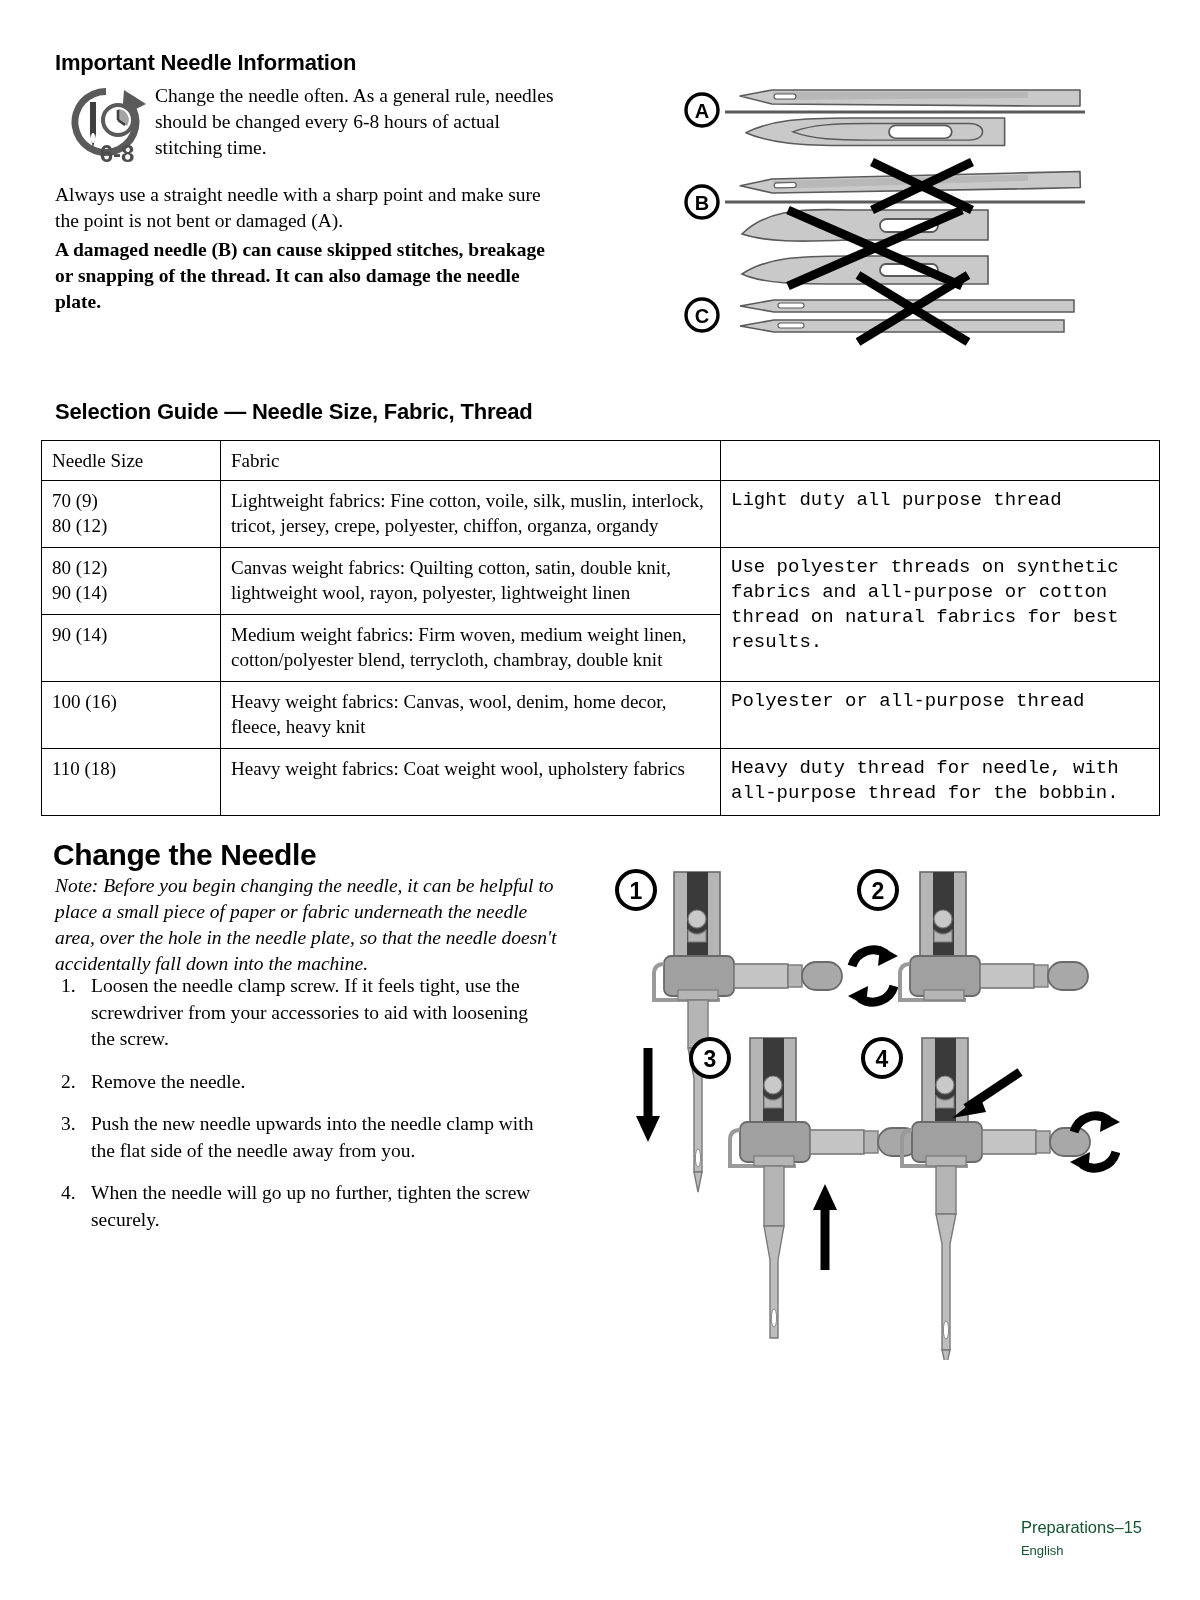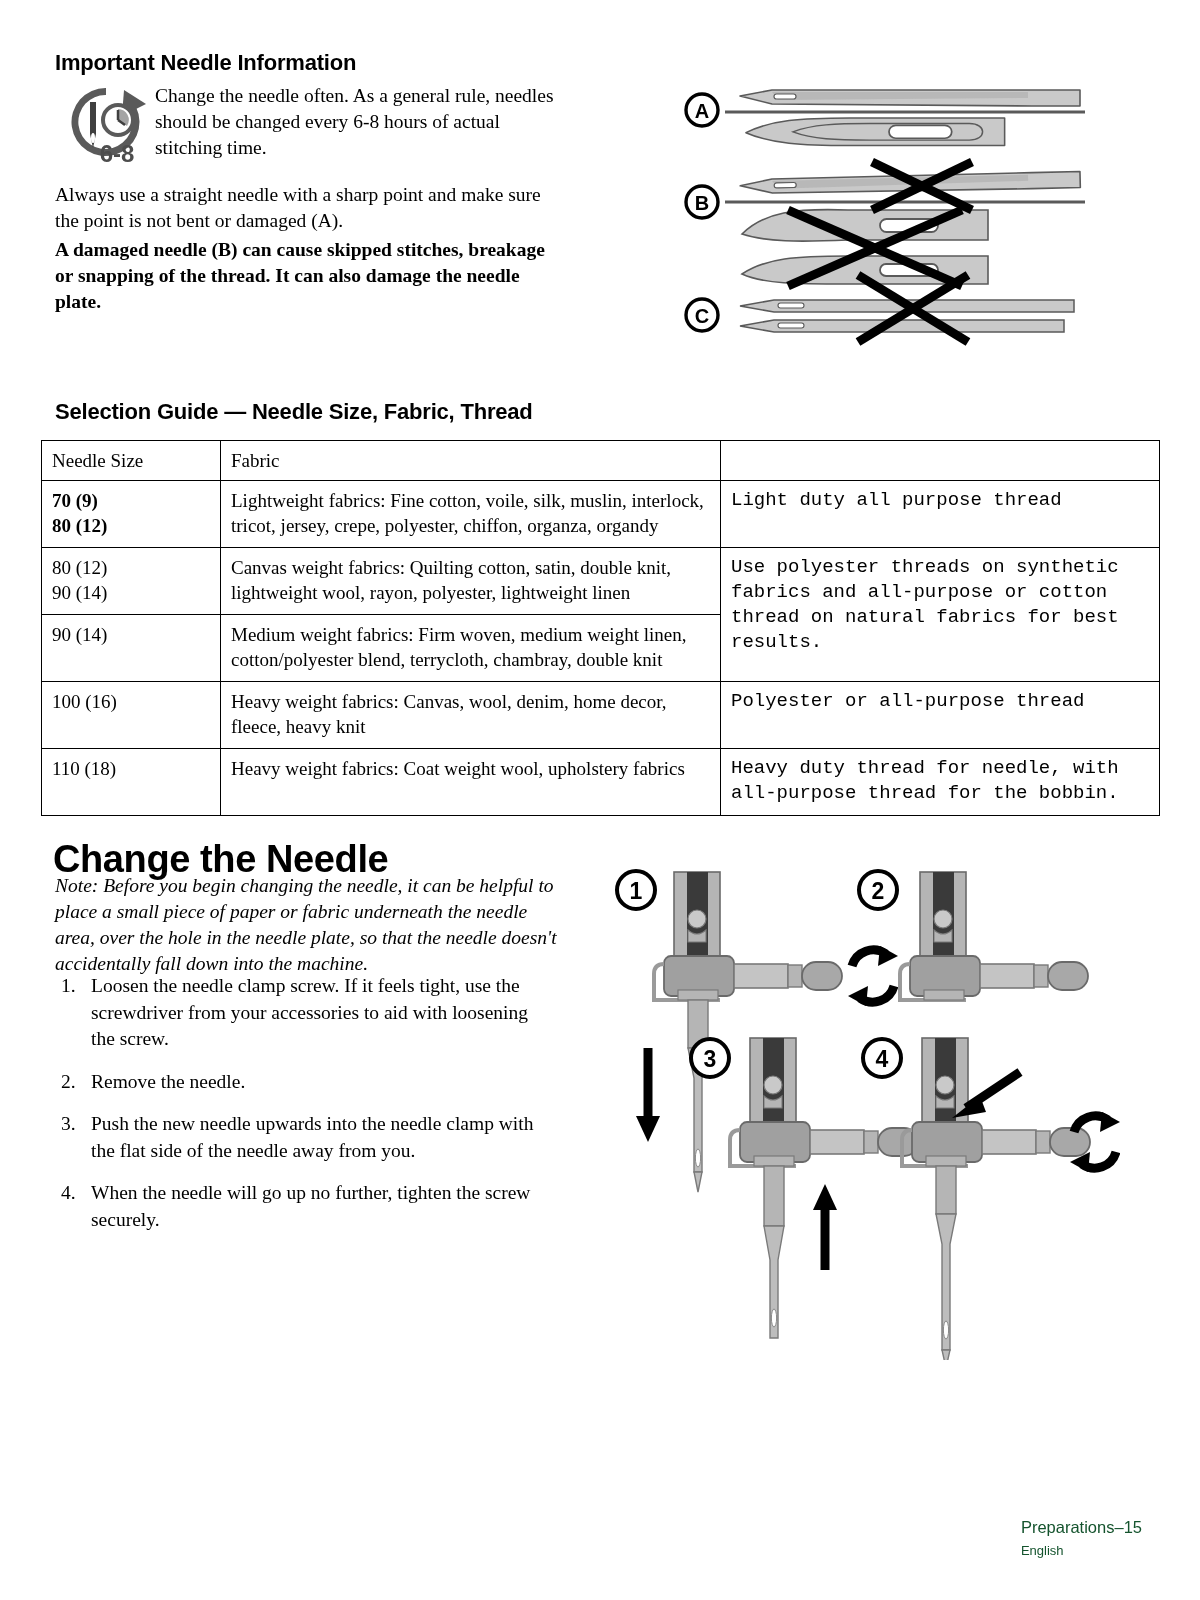--- a/index.html
+++ b/index.html
@@ -29,21 +29,21 @@
     font-family: Liberation Sans, sans-serif;
     font-weight: bold;
     font-size: 22px;
     letter-spacing: -0.2px;
     color: #000;
   }
   .h-main {
     position: absolute;
     font-family: "Liberation Sans", sans-serif;
     font-weight: bold;
-    font-size: 38px;
+    font-size: 30px;
     letter-spacing: -0.4px;
     color: #000;
   }
 
   
   .para {
     position: absolute;
     font-family: "Liberation Serif", serif;
     font-size: 19.5px;
     line-height: 26px;
@@ -214,21 +214,21 @@
 
   <table class="guide-table" style="left:41px; top:440px; width:1055px;">
     <tbody>
       <tr class="head">
         <td class="c1">Needle Size</td>
         <td class="c2">Fabric</td>
         <td class="c3"></td>
       </tr>
 
       <tr>
-        <td class="c1" style="white-space:pre-line;font-weight:bold;">70 (9)
+        <td class="c1" style="white-space:pre-line;">70 (9)
 80 (12)</td>
         <td class="c2">Lightweight fabrics: Fine cotton, voile, silk, muslin, interlock, tricot, jersey, crepe, polyester, chiffon, organza, organdy</td>
         <td class="c3">Light duty all purpose thread</td>
       </tr>
 
       <tr>
         <td class="c1" style="white-space:pre-line;">80 (12)
 90 (14)</td>
         <td class="c2">Canvas weight fabrics: Quilting cotton, satin, double knit, lightweight wool, rayon, polyester, lightweight linen</td>
         <td class="c3" rowspan="2">Use polyester threads on synthetic fabrics and all-purpose or cotton thread on natural fabrics for best results.</td>

